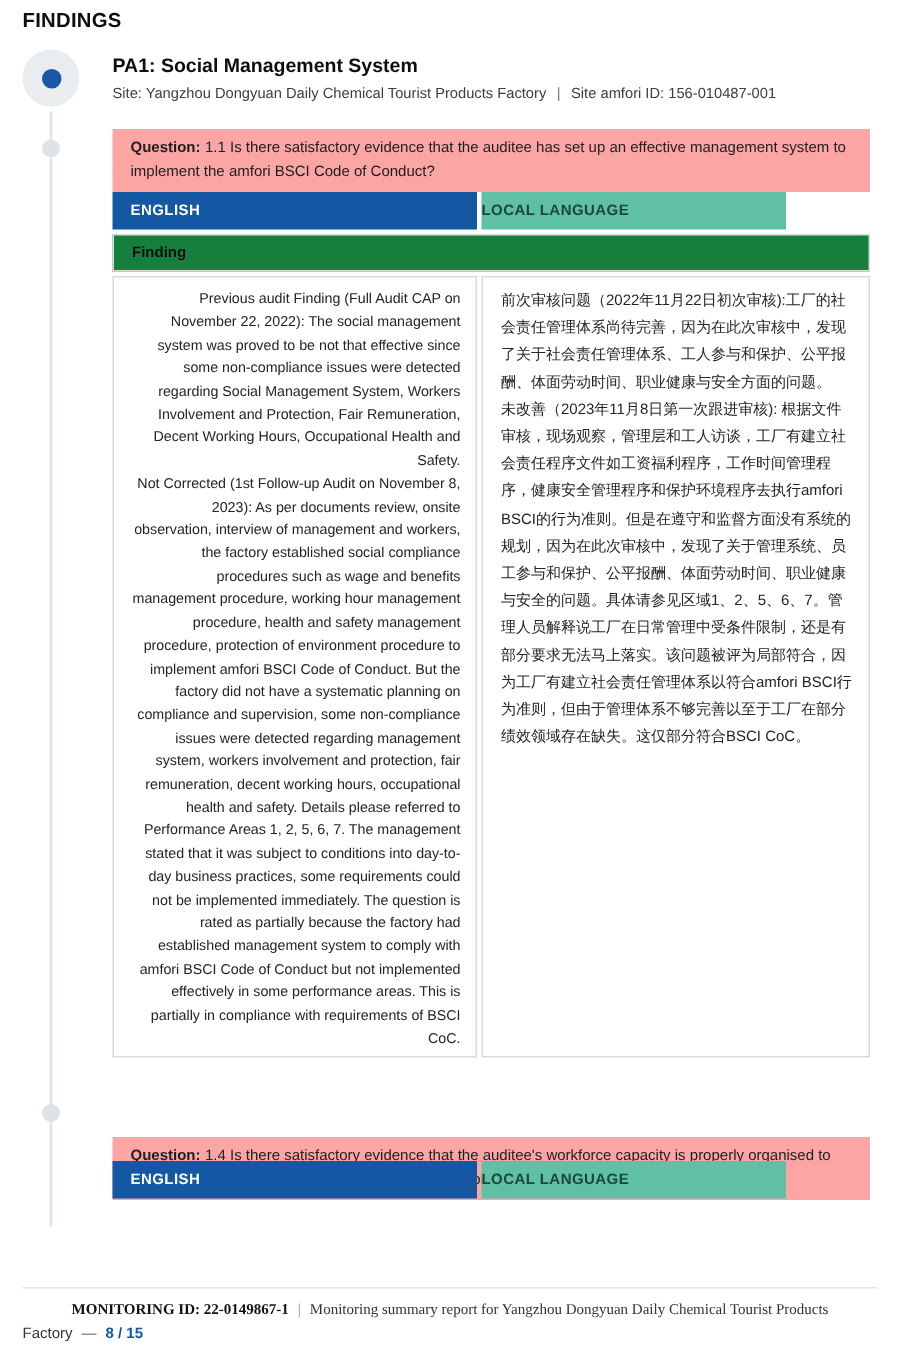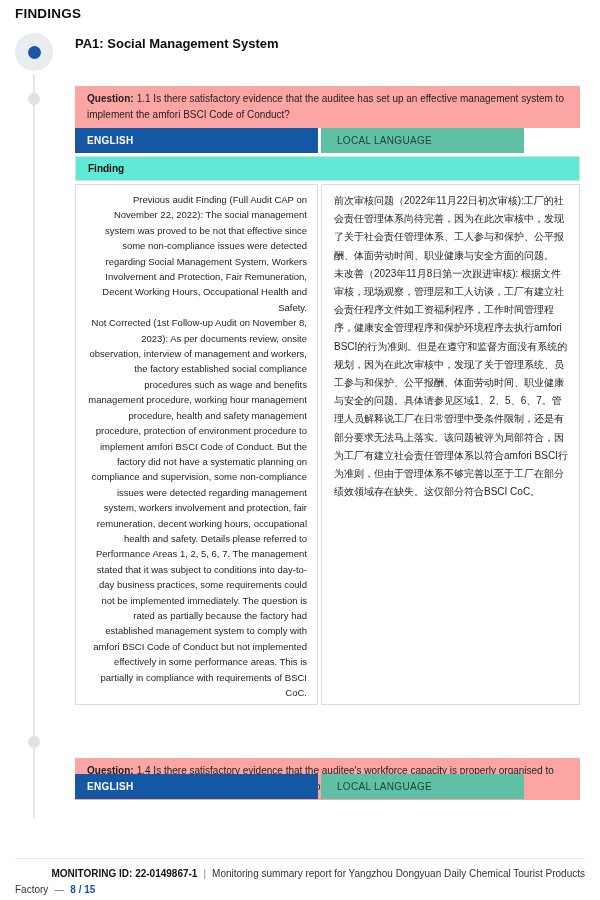--- a/index.html
+++ b/index.html
@@ -37,40 +37,40 @@
 
   .hdr-row { position:absolute; left:75px; width:449px; height:25px; display:flex; gap:3px; }
   .hdr-row-1 { top:128px; }
   .hdr-row-2 { top:774px; }
   .hdr-en {
     width:243px; box-sizing:border-box; background:#1458a4; color:#ffffff;
     font-weight:bold; font-size:10px; line-height:25px; padding-left:12px; letter-spacing:0.3px;
   }
   .hdr-local {
     flex:1; box-sizing:border-box; background:#5fc0a5; color:#1d463a;
-    font-weight:normal; font-size:10px; line-height:25px; padding-left:16px; letter-spacing:0.3px;
+    font-weight:bold; font-size:10px; line-height:25px; padding-left:0; letter-spacing:0.3px;
   }
 
   .finding-label-row {
     position:absolute; left:75px; top:156px; width:505px; height:25px; box-sizing:border-box;
-    background:#5eead4; border:1px solid #d9dbdd; font-weight:bold; font-size:10px;
+    background:#15803d; border:1px solid #d9dbdd; font-weight:bold; font-size:10px;
     line-height:23px; padding-left:12px; color:#0d0d0d;
   }
 
   .finding-row { position:absolute; left:75px; top:184px; width:505px; height:521px; display:flex; gap:3px; }
   .fcell {
     background:#ffffff; border:1px solid #d9dbdd; box-sizing:border-box;
     padding:7px 10px 7px 12px; overflow:hidden; white-space:pre-line;
   }
   .fcell-en { width:243px; font-size:9.5px; line-height:15.4px; color:#242424;text-align:right; }
   .fcell-local { flex:1; font-size:10px; line-height:18.2px; color:#242424; }
 
   .footer-rule { position:absolute; left:15px; top:858px; width:570px; height:1px; background:#e4e5e7; }
   .footer { position:absolute; left:15px; top:866px; width:570px; font-size:10px; line-height:15px; color:#333; }
-  .footer .line1 { text-align:right; }
+  .footer .line1 { text-align:center;font-family:Liberation Serif, serif; }
   .footer .line2 { margin-top:1px; }
   .footer .mon-id { font-weight:bold; color:#111; }
   .footer .sep { margin:0 6px; color:#888; }
   .footer .dash { margin:0 6px; color:#666; }
   .footer .page-num { font-weight:bold; color:#1458a4; }
 </style>
 </head>
 <body>
 
 <div class="page">
@@ -78,20 +78,23 @@
   <div class="findings-title">FINDINGS</div>
 
   <div class="marker-circle">
     <div class="marker-dot"></div>
   </div>
   <div class="timeline-line"></div>
   <div class="timeline-subdot subdot-1"></div>
   <div class="timeline-subdot subdot-2"></div>
 
   <div class="section-title">PA1: Social Management System</div>
+  <div class="site-line">
+    <span>Site: Yangzhou Dongyuan Daily Chemical Tourist Products Factory</span><span class="sep">|</span><span>Site amfori ID: 156-010487-001</span>
+  </div>
 
   <div class="qbox qbox-1">
     <span class="q-label">Question:</span><span>1.1 Is there satisfactory evidence that the auditee has set up an effective management system to implement the amfori BSCI Code of Conduct?</span>
   </div>
 
   <div class="hdr-row hdr-row-1">
     <div class="hdr-en">ENGLISH</div>
     <div class="hdr-local">LOCAL LANGUAGE</div>
   </div>
 

